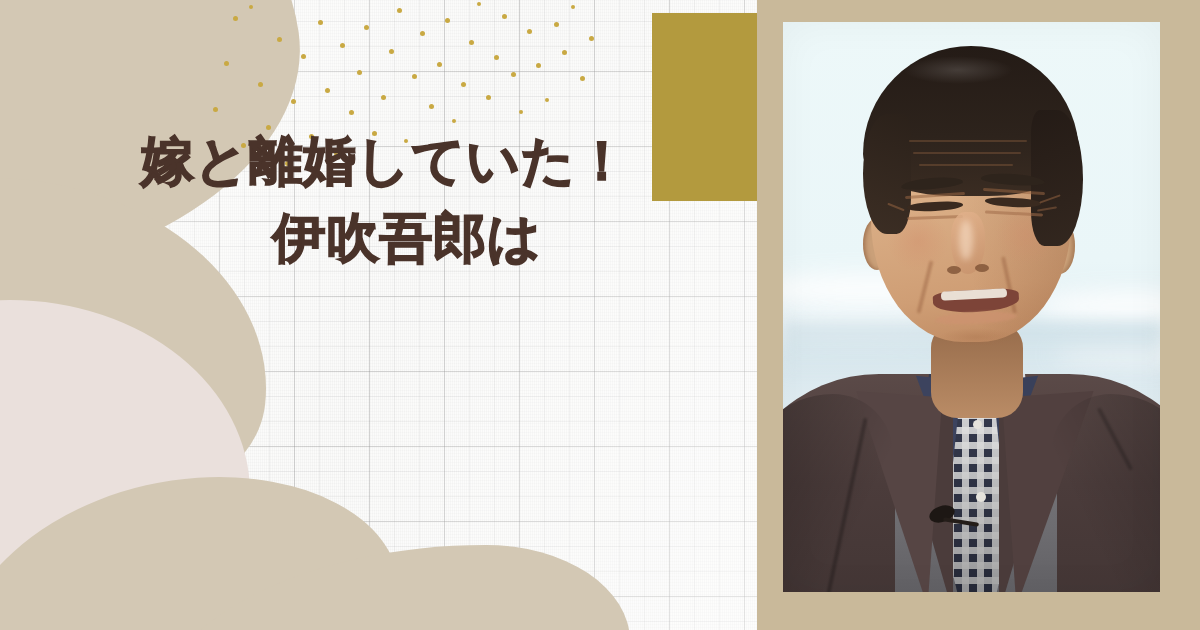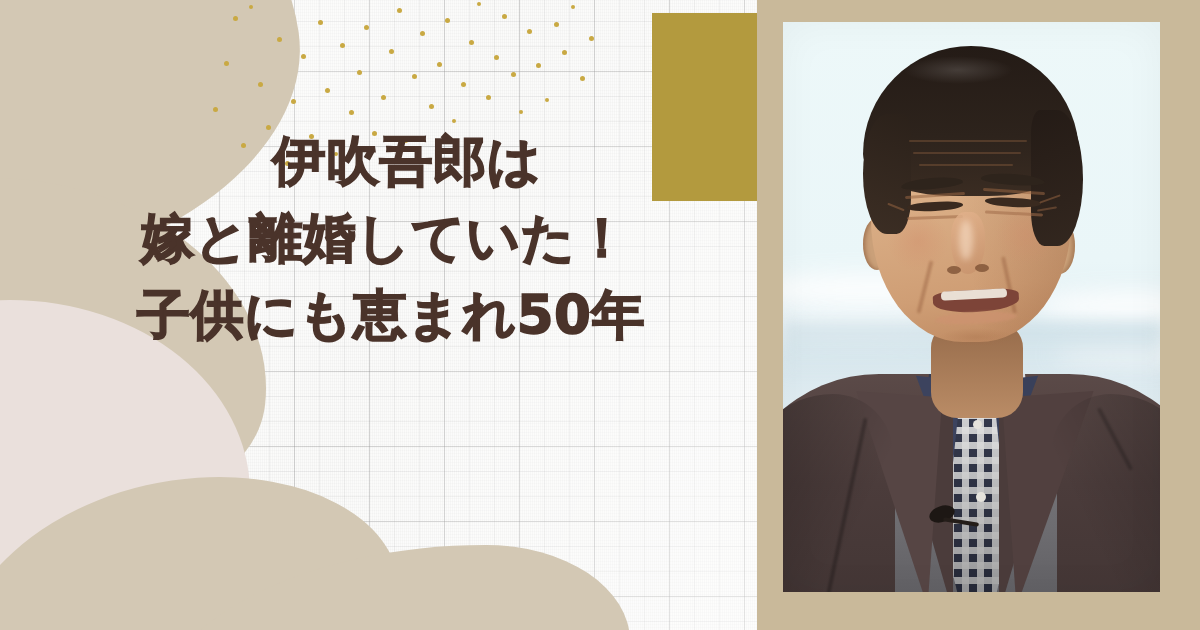--- a/index.html
+++ b/index.html
@@ -306,23 +306,22 @@
       <div class="dot" style="left: 554px; top: 22px; width: 5px; height: 5px; background: rgb(201, 169, 67);"></div>
       <div class="dot" style="left: 562px; top: 50px; width: 5px; height: 5px; background: rgb(201, 169, 67);"></div>
       <div class="dot" style="left: 571px; top: 5px; width: 4px; height: 4px; background: rgb(201, 169, 67);"></div>
       <div class="dot" style="left: 580px; top: 76px; width: 5px; height: 5px; background: rgb(201, 169, 67);"></div>
       <div class="dot" style="left: 589px; top: 36px; width: 5px; height: 5px; background: rgb(201, 169, 67);"></div>
     </div>
 
   <div class="gold-rect"></div>
 
   <div class="headline">
+    <span class="ln ln-2">嫁と離婚していた！</span>
     <span class="ln ln-1">伊吹吾郎は</span>
-    <span class="ln ln-2">嫁と離婚していた！</span>
-    <span class="ln ln-3">子供にも恵まれ50年</span>
   </div>
 
   <div class="photo-panel"></div>
 
   <div class="photo">
     <div class="sky"></div>
     <div class="cloud cl-1"></div>
     <div class="cloud cl-2"></div>
     <div class="cloud cl-3"></div>
     <div class="cloud cl-4"></div>

